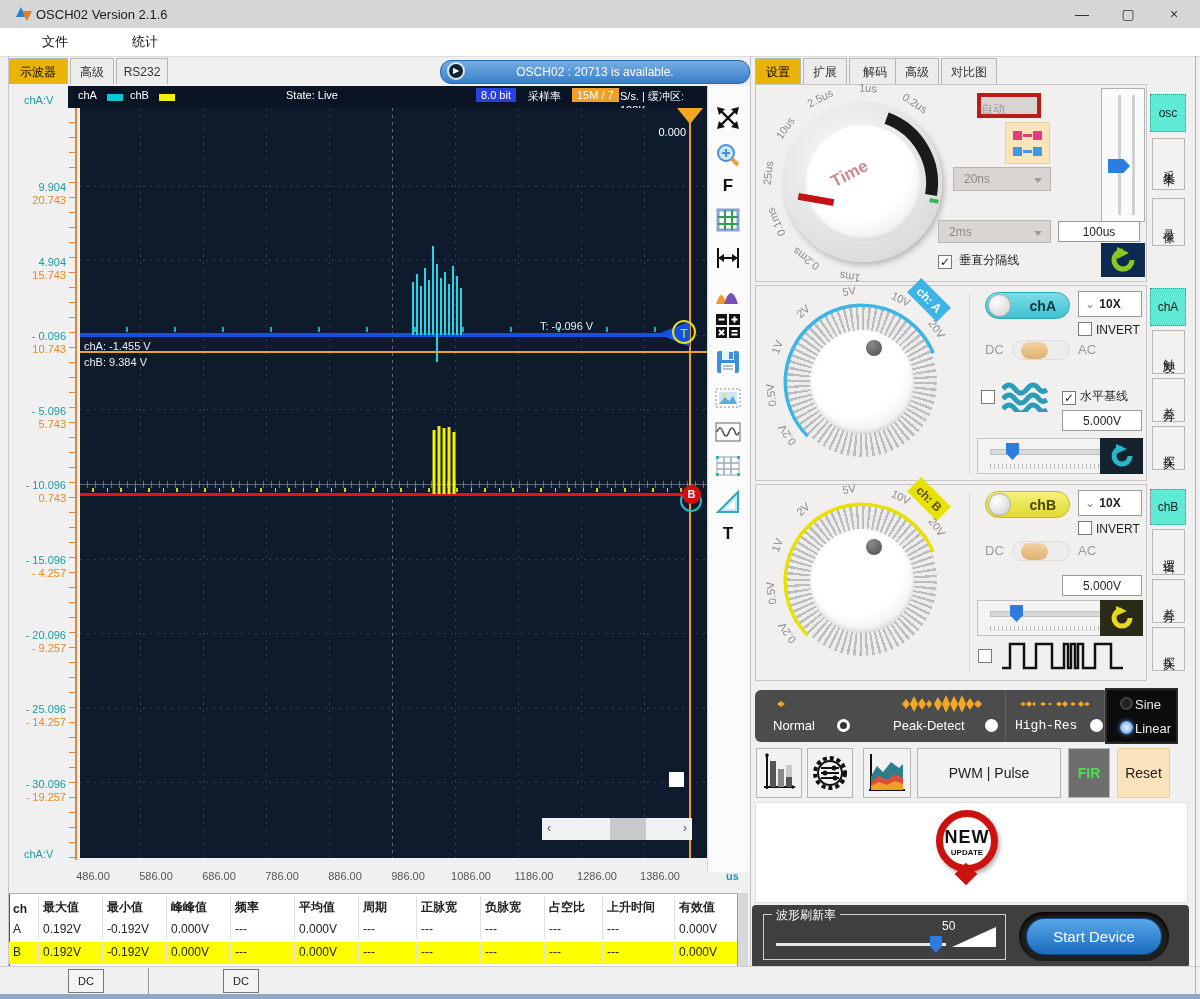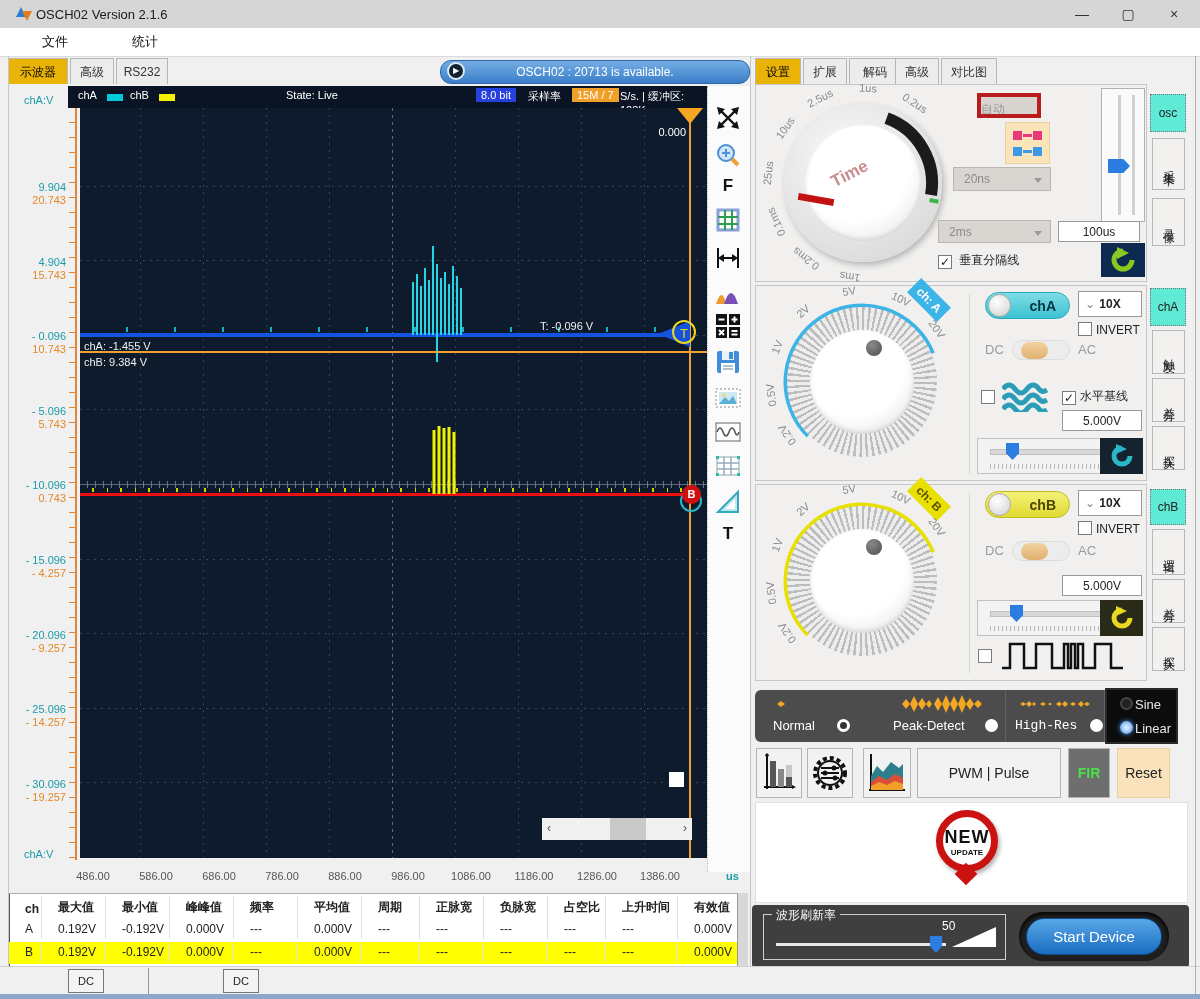--- a/index.html
+++ b/index.html
@@ -58,21 +58,21 @@
   .vtab{writing-mode:vertical-rl;text-orientation:upright;letter-spacing:2px;}
   .side-tab{position:absolute;background:#f2f1f0;border:1px solid #b8b8b8;box-sizing:border-box;display:flex;align-items:center;justify-content:center;font-size:12px;color:#222;}
   .side-tab.active{border:1px dotted #777;background:#5eead4;text-align:right;}
   .mode-seg{position:absolute;top:690px;height:52px;background:#4c4c4c;border-right:1px solid #636363;box-sizing:border-box;}
   .mode-label{color:#fff;font-size:13px;}
   .radio{display:inline-block;width:13px;height:13px;border-radius:50%;vertical-align:-2px;margin-left:6px;}
   .radio.hollow{border:3px solid #fff;background:#333;box-sizing:border-box;}
   .radio.filled{background:#fff;}
   .abtn{position:absolute;top:748px;height:50px;background:#f2f2f2;border:1px solid #b5b5b5;box-sizing:border-box;display:flex;align-items:center;justify-content:center;}
   
-  .mt-cell{display:inline-block;box-sizing:border-box;padding:3px 16px;border-left:1px solid #e0e0e0;white-space:nowrap;overflow:hidden;font-size:12px;}
+  .mt-cell{display:inline-block;box-sizing:border-box;padding:3px 4px;border-left:1px solid #e0e0e0;white-space:nowrap;overflow:hidden;font-size:12px;}
   .mt-row{position:absolute;left:8px;width:730px;height:22px;}
   .hl{background:#ffff00;}
 </style>
 </head>
 <body>
 
 <div id="app">
 
   <div class="abs" id="titlebar"></div>
   <div class="abs" style="left:13px;top:5px;width:20px;height:18px;">

